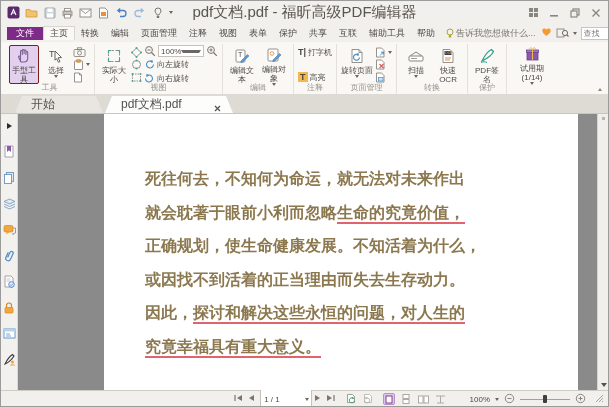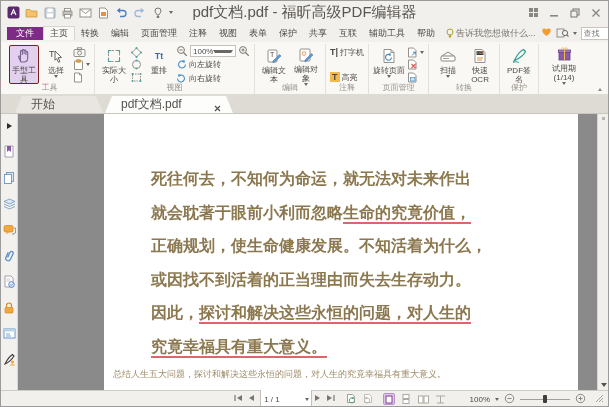--- a/index.html
+++ b/index.html
@@ -51,21 +51,21 @@
   .dtab .closex { position:absolute; right:12px; top:5px; }
 
   
   .main { display:flex; height:276px; }
   .sidebar { width:17px; background:#f3f1ee; border-right:1px solid #dcd8d2; display:flex; flex-direction:column; align-items:center; padding-top:5px; gap:13px; }
   .sidebar .ico { width:13px; height:13px; display:flex; align-items:center; justify-content:center; }
   .expand-tri { width:0; height:0; border-top:3.5px solid transparent; border-bottom:3.5px solid transparent; border-left:5px solid #2b2b2b; }
   .docarea { position:relative; flex:1; background:#8a8a8a; overflow:hidden; }
   .page { position:absolute; left:86px; top:0; width:474px; height:276px; background:#ffffff; }
   .pagetext { padding:48px 40px 0 41px; }
-  .doc-line { font-size:16px; font-weight:bold; color:#8c784f; line-height:33.5px; white-space:nowrap;margin-left:6px; }
+  .doc-line { font-size:16px; font-weight:bold; color:#8c784f; line-height:33.5px; white-space:nowrap; }
   .doc-line .u { text-decoration:underline; text-decoration-color:#e0636e; text-decoration-thickness:1.5px; text-underline-offset:4px; }
   .note { margin:5px 0 0 9px; width:420px; font-size:9px; line-height:13px; color:#9e8c6a; }
   .vscroll { position:absolute; right:0; top:0; bottom:0; width:11px; background:#f1efec; border-left:1px solid #d8d4cf; }
   .vscroll .dot { position:absolute; top:3px; left:4px; width:3px; height:3px; background:#b9b5b0; }
   .vscroll .down { position:absolute; bottom:3px; left:2.5px; width:0; height:0; border-left:3px solid transparent; border-right:3px solid transparent; border-top:4px solid #55524d; }
 
   
   .statusbar { height:17px; background:#f2f0ed; border-top:1px solid #cfcbc5; display:flex; align-items:center; font-size:8px; color:#4d4a46; padding:0 4px; }
   .sb-left { width:238px; }
   .sb-nav, .sb-rot, .sb-layout, .sb-zoom { display:flex; align-items:center; gap:5px; }
@@ -287,26 +287,20 @@
         <span class="srow">
             <svg width="11" height="11">
               <rect x="1.5" y="2" width="8" height="7" fill="none" stroke="#8a8680" stroke-width="0.9" stroke-dasharray="1.5 1"></rect>
               <circle cx="1.5" cy="2" r="1" fill="#4aa096"></circle>
               <circle cx="9.5" cy="2" r="1" fill="#4aa096"></circle>
               <circle cx="1.5" cy="9" r="1" fill="#4aa096"></circle>
               <circle cx="9.5" cy="9" r="1" fill="#4aa096"></circle>
             </svg>
           </span>
       </div>
-      <div class="big">
-        <span class="icobox">
-            <span class="glyphico">Tt</span>
-          </span>
-        <span class="blab">重排</span>
-      </div>
       <div class="zoomblock">
         <div class="zoomrow">
           <svg width="12" height="12">
               <circle cx="5" cy="5" r="3.4" fill="none" stroke="#7a766f" stroke-width="1"></circle>
               <path d="M7.5 7.5 L10.8 10.8" stroke="#7a766f" stroke-width="1.2"></path>
               <path d="M3.4 5 h3.2" stroke="#7a766f" stroke-width="1"></path>
             </svg>
           <div class="zoomsel">
               <span>100%</span>
               <span class="chev"></span>
@@ -546,21 +540,20 @@
     <div class="docarea">
       <div class="page">
         <div class="pagetext">
             <div class="doc-line"><span>死往何去，不知何为命运，就无法对未来作出</span></div>
             <div class="doc-line"><span>就会耽著于眼前小利而忽略</span><span class="u">生命的究竟价值，</span></div>
             <div class="doc-line"><span>正确规划，使生命健康发展。不知活着为什么，</span></div>
             <div class="doc-line"><span>或因找不到活着的正当理由而失去生存动力。</span></div>
             <div class="doc-line"><span>因此，</span><span class="u">探讨和解决这些永恒的问题，对人生的</span></div>
             <div class="doc-line"><span class="u">究竟幸福具有重大意义。</span></div>
           </div>
-        <div class="note">总结人生五大问题，探讨和解决这些永恒的问题，对人生的究竟幸福具有重大意义。</div>
       </div>
       <div class="vscroll">
         <span class="dot"></span>
         <span class="down"></span>
       </div>
     </div>
   </div>
 
   <div class="statusbar">
     <div class="sb-left"></div>

